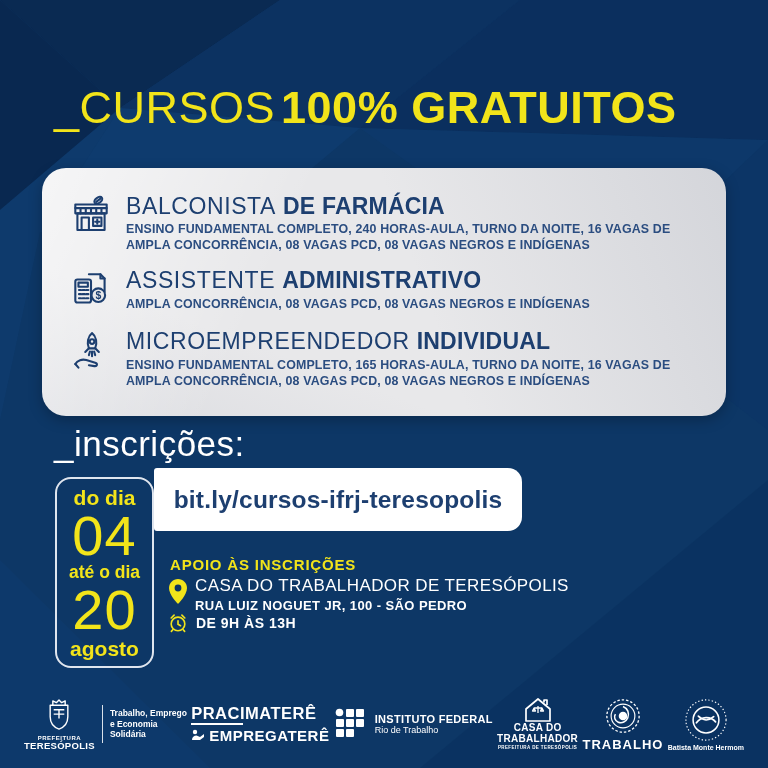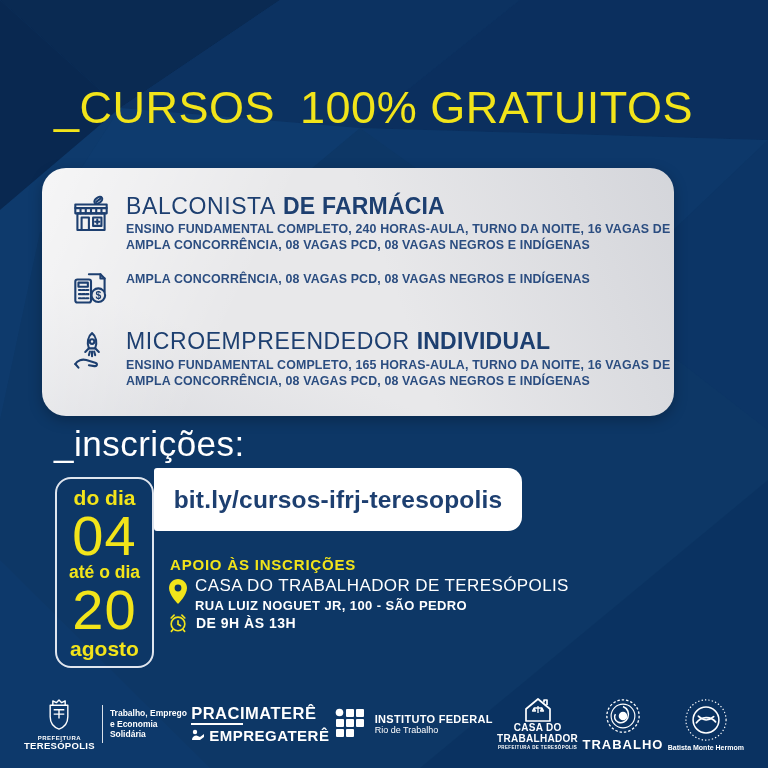--- a/index.html
+++ b/index.html
@@ -4,24 +4,24 @@
 <style>
   html,body{margin:0;padding:0;}
   body{width:768px;height:768px;font-family:"Liberation Sans",sans-serif;background:#0d3766;}
   .poster{position:relative;width:768px;height:768px;overflow:hidden;
           background:linear-gradient(160deg,#0e3c70 0%,#0c3464 55%,#0a2f5c 100%);}
   svg.bg{position:absolute;left:0;top:0;width:768px;height:768px;}
 
   
   .title{position:absolute;left:54px;top:82px;color:#f2e41a;font-size:45px;letter-spacing:.5px;white-space:nowrap;}
   .title .t-light{font-weight:500;}
-  .title .t-bold{font-weight:400;margin-left:25px;}
-
-  
-  .card{position:absolute;left:42px;top:168px;width:632px;height:248px;border-radius:24px;
+  .title .t-bold{font-weight:700;margin-left:6px;}
+
+  
+  .card{position:absolute;left:42px;top:168px;width:684px;height:248px;border-radius:24px;
         background:
           linear-gradient(115deg,rgba(255,255,255,.6) 0%,rgba(255,255,255,0) 35%),
           linear-gradient(250deg,rgba(160,165,178,.28) 0%,rgba(160,165,178,0) 45%),
           linear-gradient(20deg,rgba(170,175,188,.20) 0%,rgba(255,255,255,0) 30%),
           #e8e8ea;
         box-shadow:0 4px 14px rgba(0,0,0,.25);
         padding:26px 30px 0 26px;box-sizing:border-box;}
   .course{display:flex;gap:12px;margin-bottom:15px;}
   .course-icon{flex:0 0 46px;width:46px;height:46px;}
   .course-name{font-size:23px;color:#1d3f70;letter-spacing:.6px;line-height:1.05;white-space:nowrap;}
@@ -128,20 +128,24 @@
       <svg class="course-icon" viewBox="0 0 44 44" fill="none" stroke="#1d3f70" stroke-width="2" stroke-linecap="round" stroke-linejoin="round">
         <path d="M20 6h11l4 4v13h-8"></path>
         <path d="M31 6v4h4"></path>
         <rect x="7" y="11" width="15" height="22" rx="2"></rect>
         <rect x="10" y="14" width="9" height="4"></rect>
         <path d="M10.5 21h2M14 21h2M17.5 21h2M10.5 25h2M14 25h2M17.5 25h2M10.5 29h2M14 29h2M17.5 29h2"></path>
         <circle cx="29" cy="26" r="6.5" fill="#e8e8ea"></circle>
         <text x="29" y="29.5" font-size="10" font-weight="bold" text-anchor="middle" fill="#1d3f70" stroke="none">$</text>
       </svg>
       <div>
+        <div class="course-name">
+          <span class="n-reg">ASSISTENTE</span>
+          <span class="n-bold">ADMINISTRATIVO</span>
+        </div>
         <div class="course-details">
           <div>AMPLA CONCORRÊNCIA, 08 VAGAS PCD, 08 VAGAS NEGROS E INDÍGENAS</div>
         </div>
       </div>
     </div>
 
     <div class="course">
       <svg class="course-icon" viewBox="0 0 44 44" fill="none" stroke="#1d3f70" stroke-width="2" stroke-linecap="round" stroke-linejoin="round">
         <path d="M23 4c4 3 5.2 9.5 3 14.5h-6c-2.2-5-1-11.5 3-14.5z"></path>
         <circle cx="23" cy="12" r="2.2"></circle>

